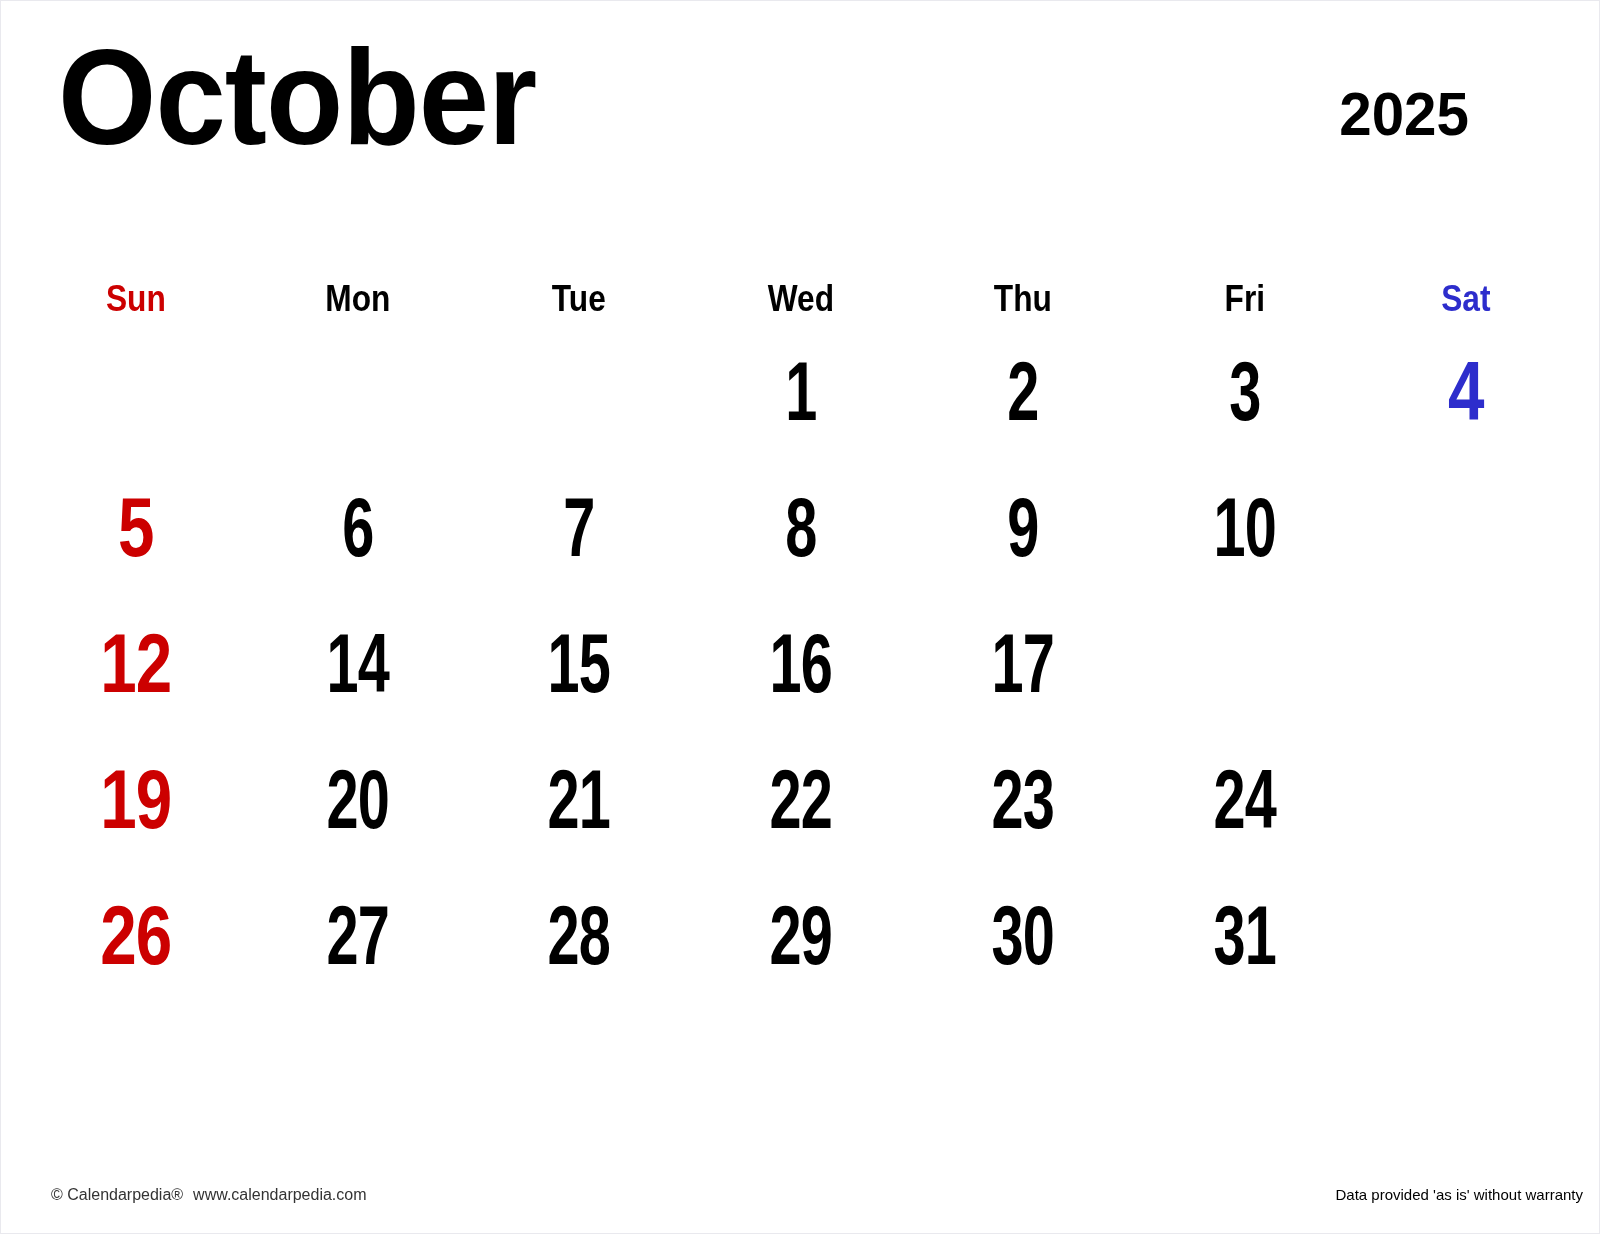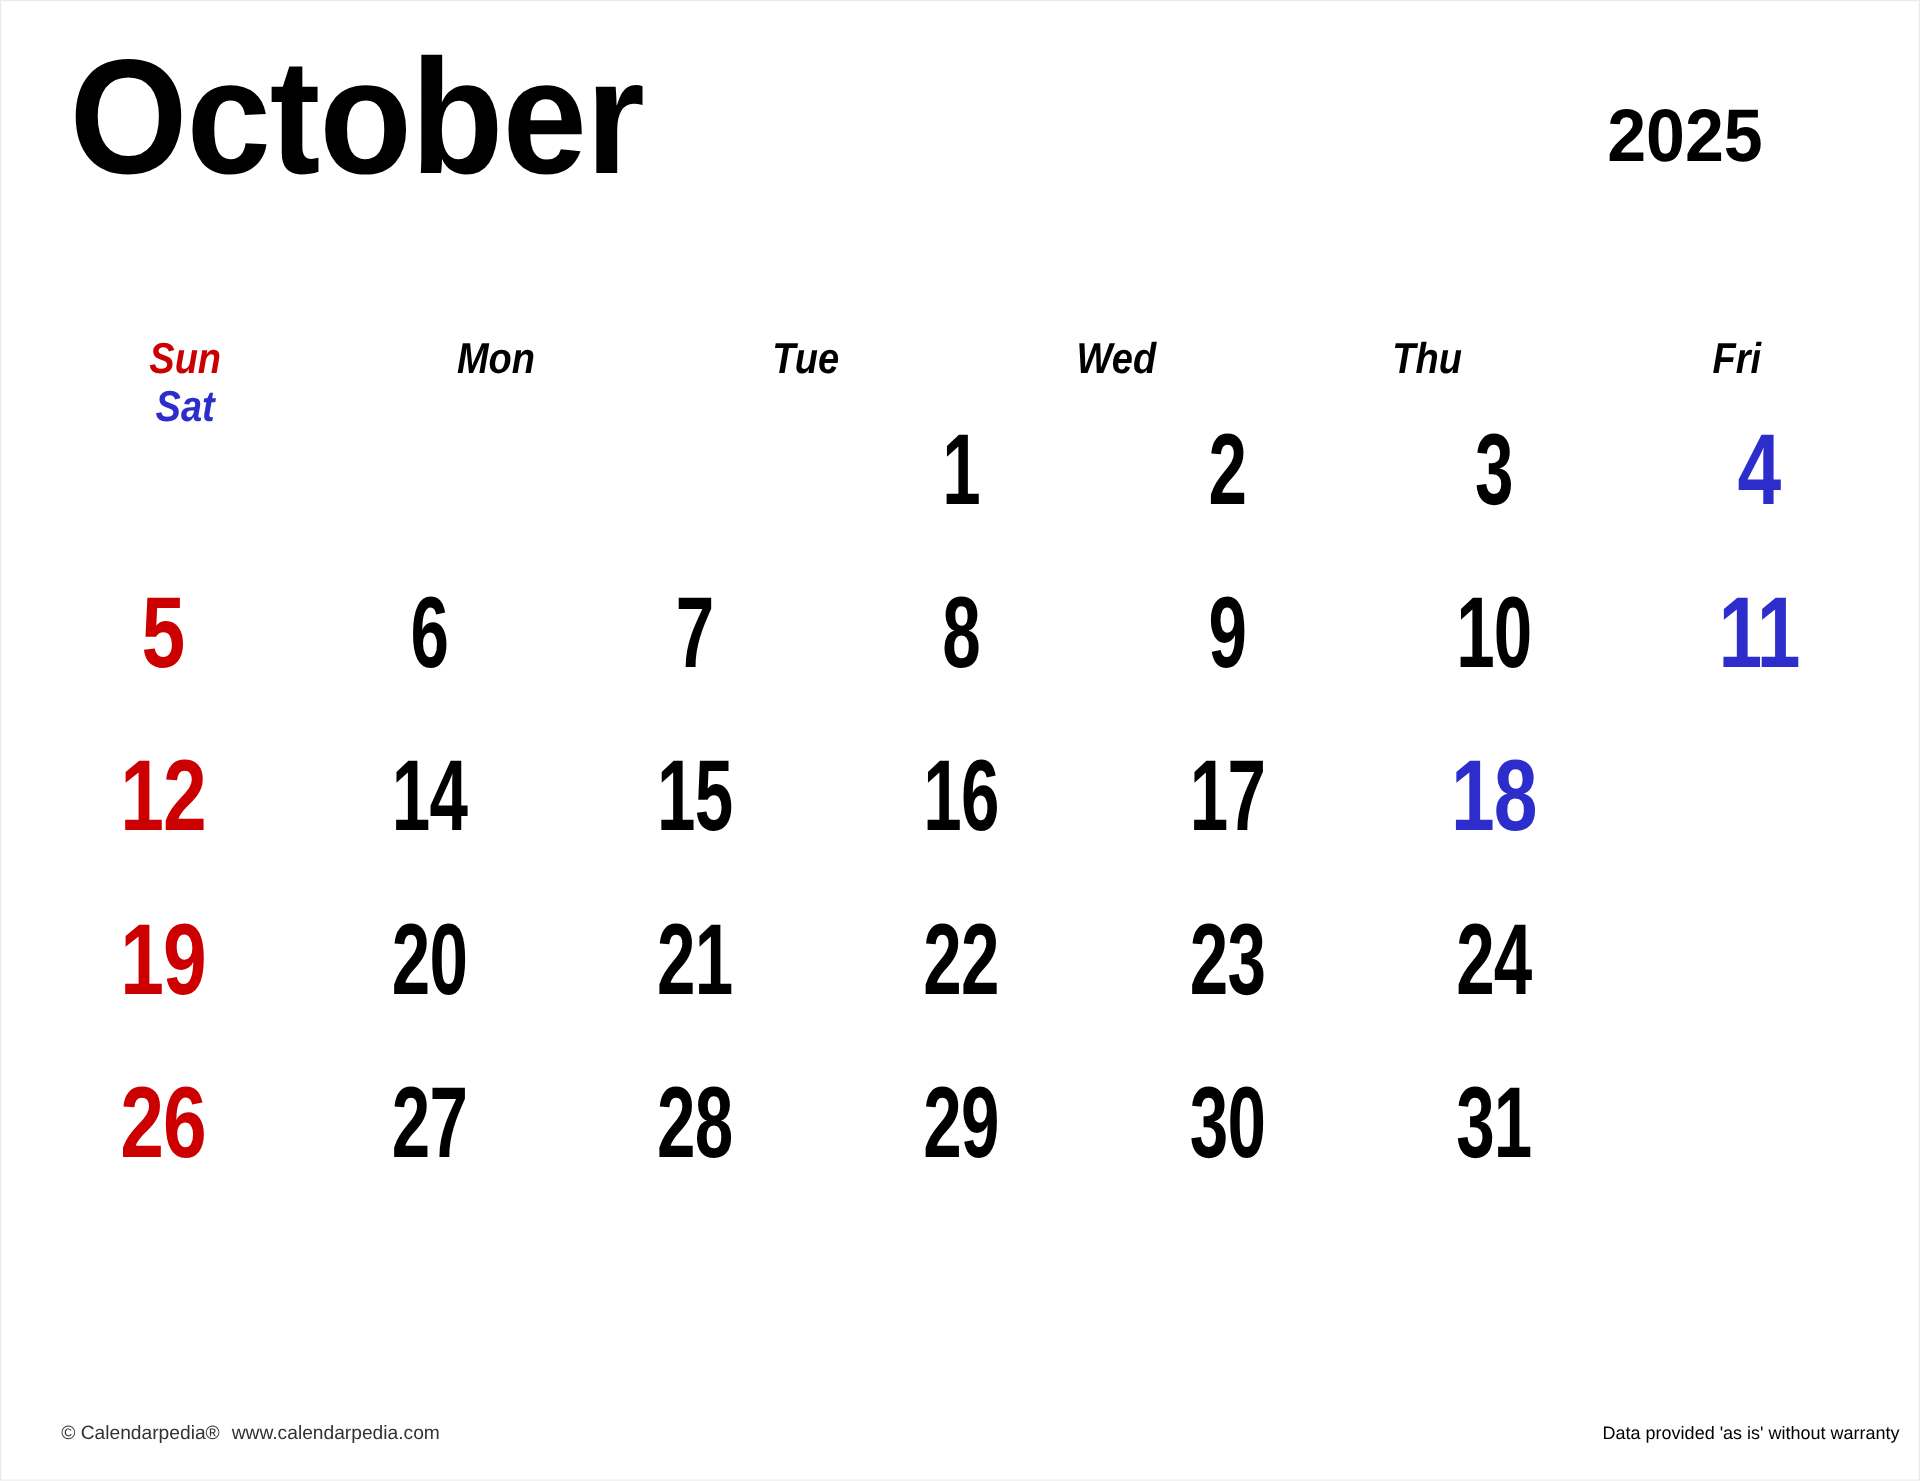--- a/index.html
+++ b/index.html
@@ -61,23 +61,22 @@
 
   
   .calendar-grid {
     position: absolute;
     left: 24px;
     top: 278px;
     width: 1552px;
   }
   .weekday-row {
     display: grid;
-    grid-template-columns: repeat(6, 1fr);
+    grid-template-columns: repeat(7, 1fr);
     height: 52px;
-    font-style: italic;
   }
   .weekday {
     text-align: center;
     font-size: 36px;
     line-height: 40px;
     font-weight: bold;
     color: #000000;
     transform: scaleX(0.88);
   }
   .weekday.sun { color: #cc0000; }
@@ -206,42 +205,36 @@
           </div>
           <div class="day-cell weekday">
             <span class="day-number">8</span>
           </div>
           <div class="day-cell weekday">
             <span class="day-number">9</span>
           </div>
           <div class="day-cell weekday">
             <span class="day-number">10</span>
           </div>
-          <div class="day-cell sat">
-            <span class="day-number">11</span>
-          </div>
         </div>
         <div class="week-row">
           <div class="day-cell sun">
             <span class="day-number">12</span>
           </div>
           <div class="day-cell weekday">
             <span class="day-number">14</span>
           </div>
           <div class="day-cell weekday">
             <span class="day-number">15</span>
           </div>
           <div class="day-cell weekday">
             <span class="day-number">16</span>
           </div>
           <div class="day-cell weekday">
             <span class="day-number">17</span>
-          </div>
-          <div class="day-cell sat">
-            <span class="day-number">18</span>
           </div>
         </div>
         <div class="week-row">
           <div class="day-cell sun">
             <span class="day-number">19</span>
           </div>
           <div class="day-cell weekday">
             <span class="day-number">20</span>
           </div>
           <div class="day-cell weekday">

